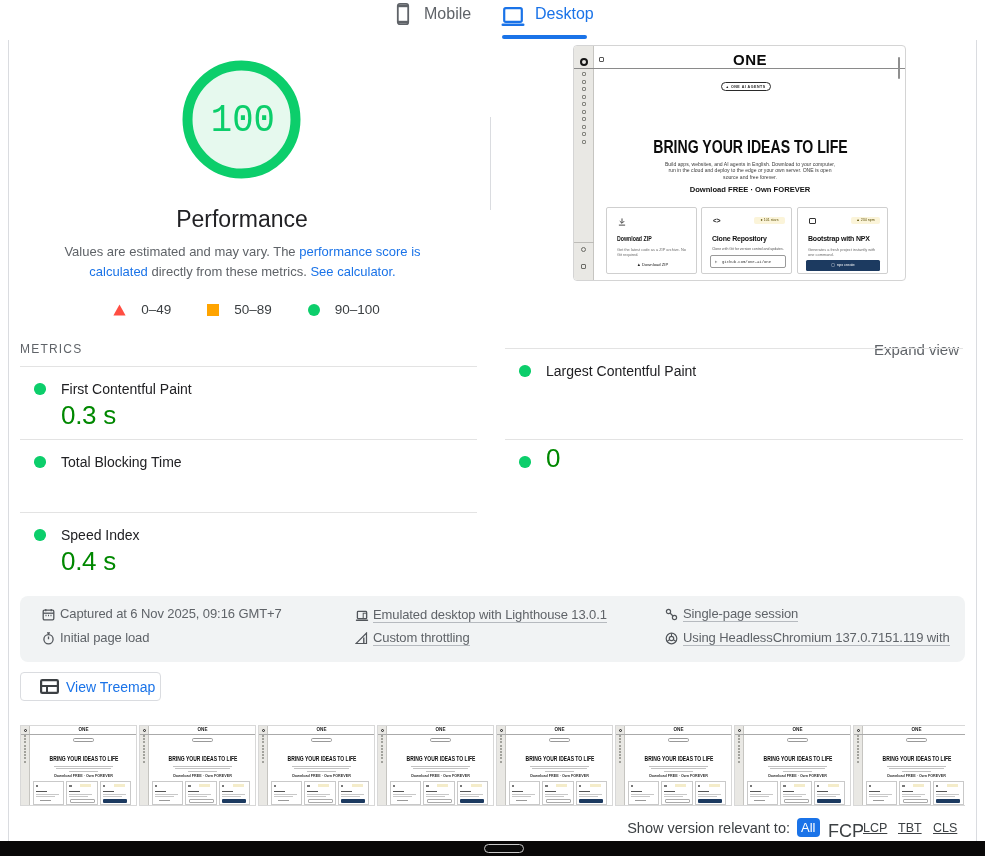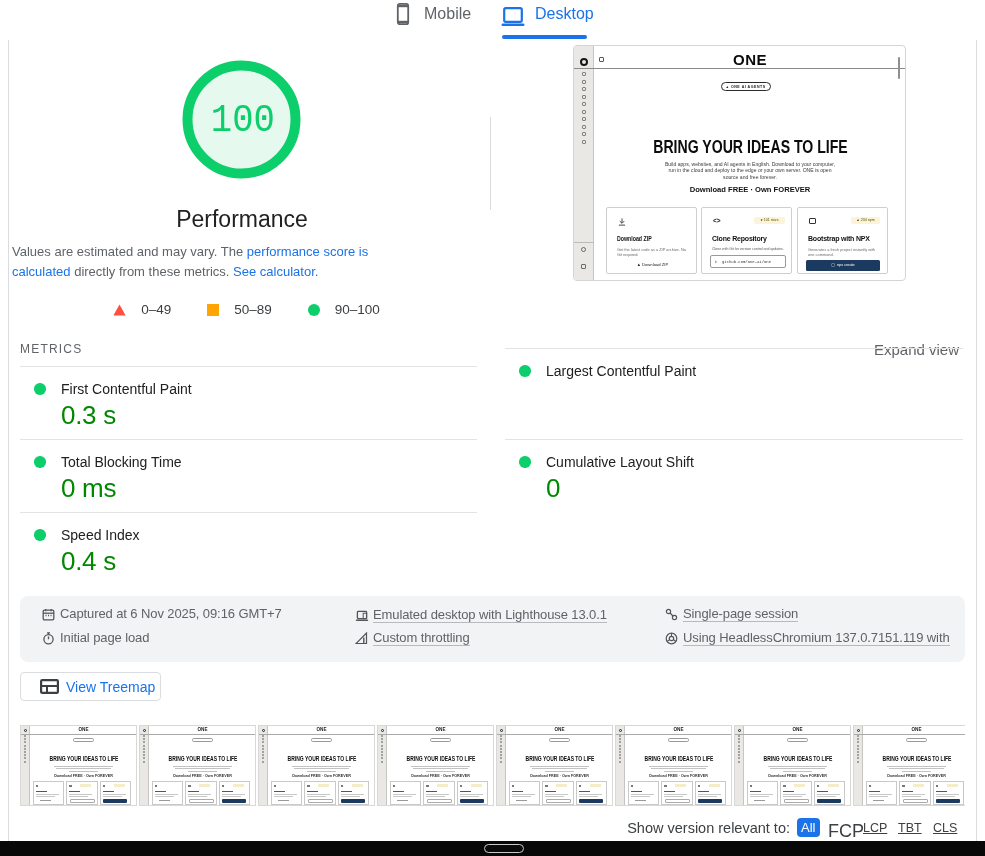--- a/index.html
+++ b/index.html
@@ -21,21 +21,21 @@
 <rect x="4.2" y="2.2" width="17.6" height="13.6" rx="1.6" fill="none" stroke="#1a73e8" stroke-width="2.2"></rect>
 <rect x="1.5" y="17.4" width="23" height="2.6" rx="1.3" fill="#1a73e8"></rect>
 </svg>
 <div class="abs" style="left:535px;top:4.5px;font-size:16px;color:#1a73e8;">Desktop</div>
 <div class="abs" style="left:502px;top:34.5px;width:85px;height:4px;background:#1a73e8;border-radius:2px;"></div>
 <svg class="abs" style="left:182px;top:60px;" width="119" height="119" viewBox="0 0 119 119">
 <circle cx="59.5" cy="59.5" r="54" fill="#e6f9ee" stroke="#0cce6b" stroke-width="10"></circle>
 <text x="28.8" y="70.5" font-family="Liberation Mono, monospace" font-size="39" textLength="64" lengthAdjust="spacingAndGlyphs" fill="#0cce6b">100</text>
 </svg>
 <div class="abs" style="left:42px;top:206px;width:400px;text-align:center;font-size:23px;color:#212124;">Performance</div>
-<div class="abs" style="left:12px;top:242px;width:461px;text-align:left;font-size:13px;line-height:20px;color:#5f6368;">Values are estimated and may vary. The <span style="color:#1a73e8;">performance score is</span><br><span style="color:#1a73e8;">calculated</span> directly from these metrics. <span style="color:#1a73e8;">See calculator.</span></div>
+<div class="abs" style="left:12px;top:242px;width:461px;text-align:center;font-size:13px;line-height:20px;color:#5f6368;">Values are estimated and may vary. The <span style="color:#1a73e8;">performance score is</span><br><span style="color:#1a73e8;">calculated</span> directly from these metrics. <span style="color:#1a73e8;">See calculator.</span></div>
 <div class="abs" style="left:4px;top:302px;width:485px;display:flex;justify-content:center;align-items:center;gap:36px;font-size:13.5px;color:#3c4043;">
 <span style="display:flex;align-items:center;gap:15px;"><svg width="13" height="12" viewBox="0 0 13 12">
         <path d="M6.5 0.5 L12.6 11.5 L0.4 11.5 Z" fill="#ff4e42"></path>
       </svg>0–49</span>
 <span style="display:flex;align-items:center;gap:15px;"><span style="width:12px;height:12px;background:#ffa400;display:inline-block;"></span>50–89</span>
 <span style="display:flex;align-items:center;gap:15px;"><span style="width:12px;height:12px;background:#0cce6b;border-radius:50%;display:inline-block;"></span>90–100</span>
 </div>
 <div class="abs" style="left:490px;top:117px;width:1px;height:93px;background:#dadce0;"></div>
 <div class="abs" style="left:572.5px;top:44.5px;width:333.5px;height:236px;border:1px solid #d4d4d4;border-radius:4px;background:#fff;overflow:hidden;">
     <div class="abs" style="left:0;top:0;width:20.5px;height:234px;background:#e9e8e4;border-right:1px solid #c6c5c1;"></div>
@@ -91,25 +91,23 @@
     <div style="margin:14px 0 0 41px;font-size:14px;color:#212124;">First Contentful Paint</div>
     <div style="margin:3px 0 0 41px;font-size:26px;letter-spacing:-0.3px;color:#008800;">0.3&nbsp;s</div>
   </div>
 <div class="abs" style="left:505px;top:348px;width:458px;border-top:1px solid #e3e3e3;">
     <span class="abs" style="left:14px;top:16px;width:11.5px;height:11.5px;background:#0cce6b;border-radius:50%;"></span>
     <div style="margin:14px 0 0 41px;font-size:14px;color:#212124;">Largest Contentful Paint</div>
   </div>
 <div class="abs" style="left:20px;top:439px;width:457px;border-top:1px solid #e3e3e3;">
     <span class="abs" style="left:14px;top:16px;width:11.5px;height:11.5px;background:#0cce6b;border-radius:50%;"></span>
     <div style="margin:14px 0 0 41px;font-size:14px;color:#212124;">Total Blocking Time</div>
-    <div style="margin:3px 0 0 41px;font-size:26px;letter-spacing:-0.3px;color:#008800;">0&nbsp;ms</div>
   </div>
 <div class="abs" style="left:505px;top:439px;width:458px;border-top:1px solid #e3e3e3;">
     <span class="abs" style="left:14px;top:16px;width:11.5px;height:11.5px;background:#0cce6b;border-radius:50%;"></span>
-    <div style="margin:14px 0 0 41px;font-size:14px;color:#212124;">Cumulative Layout Shift</div>
     <div style="margin:3px 0 0 41px;font-size:26px;letter-spacing:-0.3px;color:#008800;">0</div>
   </div>
 <div class="abs" style="left:20px;top:512px;width:457px;border-top:1px solid #e3e3e3;">
     <span class="abs" style="left:14px;top:16px;width:11.5px;height:11.5px;background:#0cce6b;border-radius:50%;"></span>
     <div style="margin:14px 0 0 41px;font-size:14px;color:#212124;">Speed Index</div>
     <div style="margin:3px 0 0 41px;font-size:26px;letter-spacing:-0.3px;color:#008800;">0.4&nbsp;s</div>
   </div>
 <div class="abs" style="left:20px;top:596px;width:945px;height:66px;background:#f1f3f4;border-radius:8px;"></div>
 <div class="abs" style="left:42px;top:607px;"><svg width="13" height="13" viewBox="0 0 13 13">
       <rect x="1.2" y="2.2" width="10.6" height="9.6" rx="1.2" fill="none" stroke="#52565b" stroke-width="1.3"></rect>

